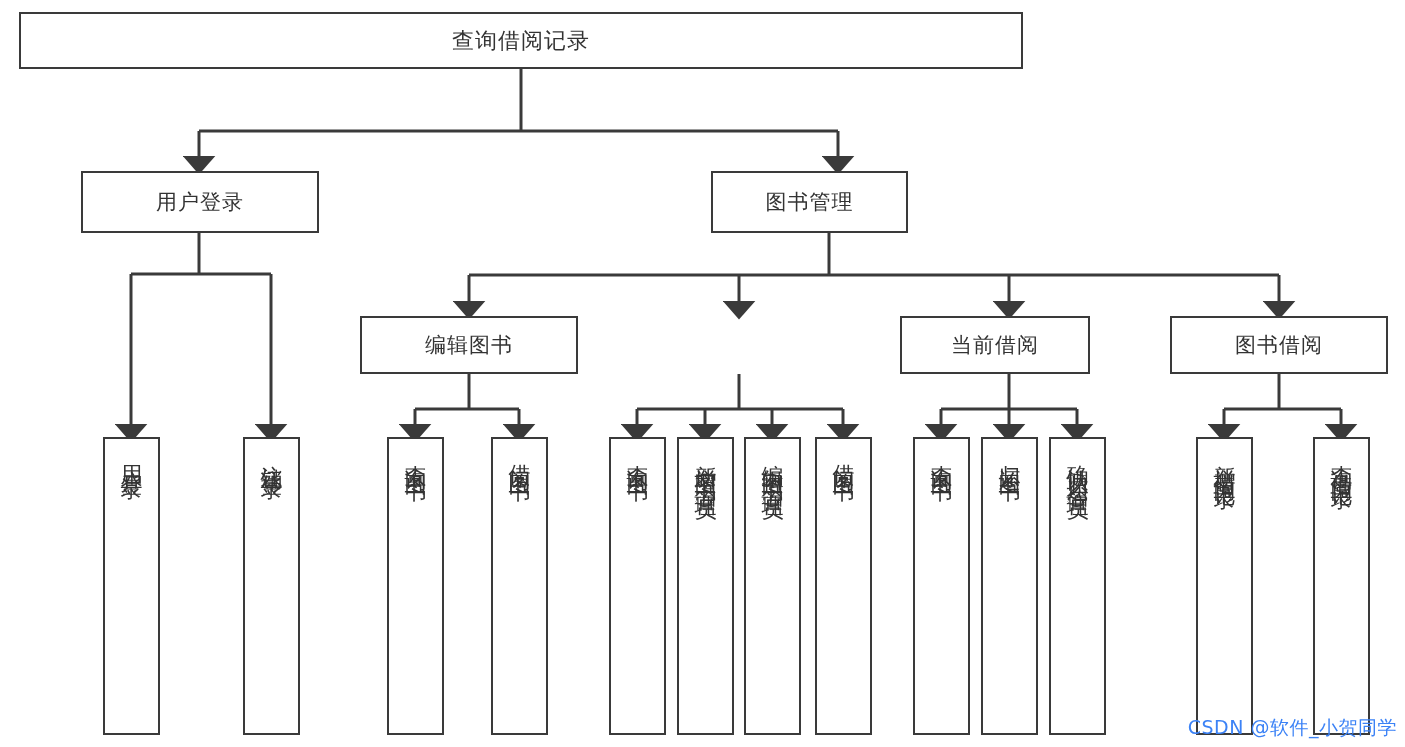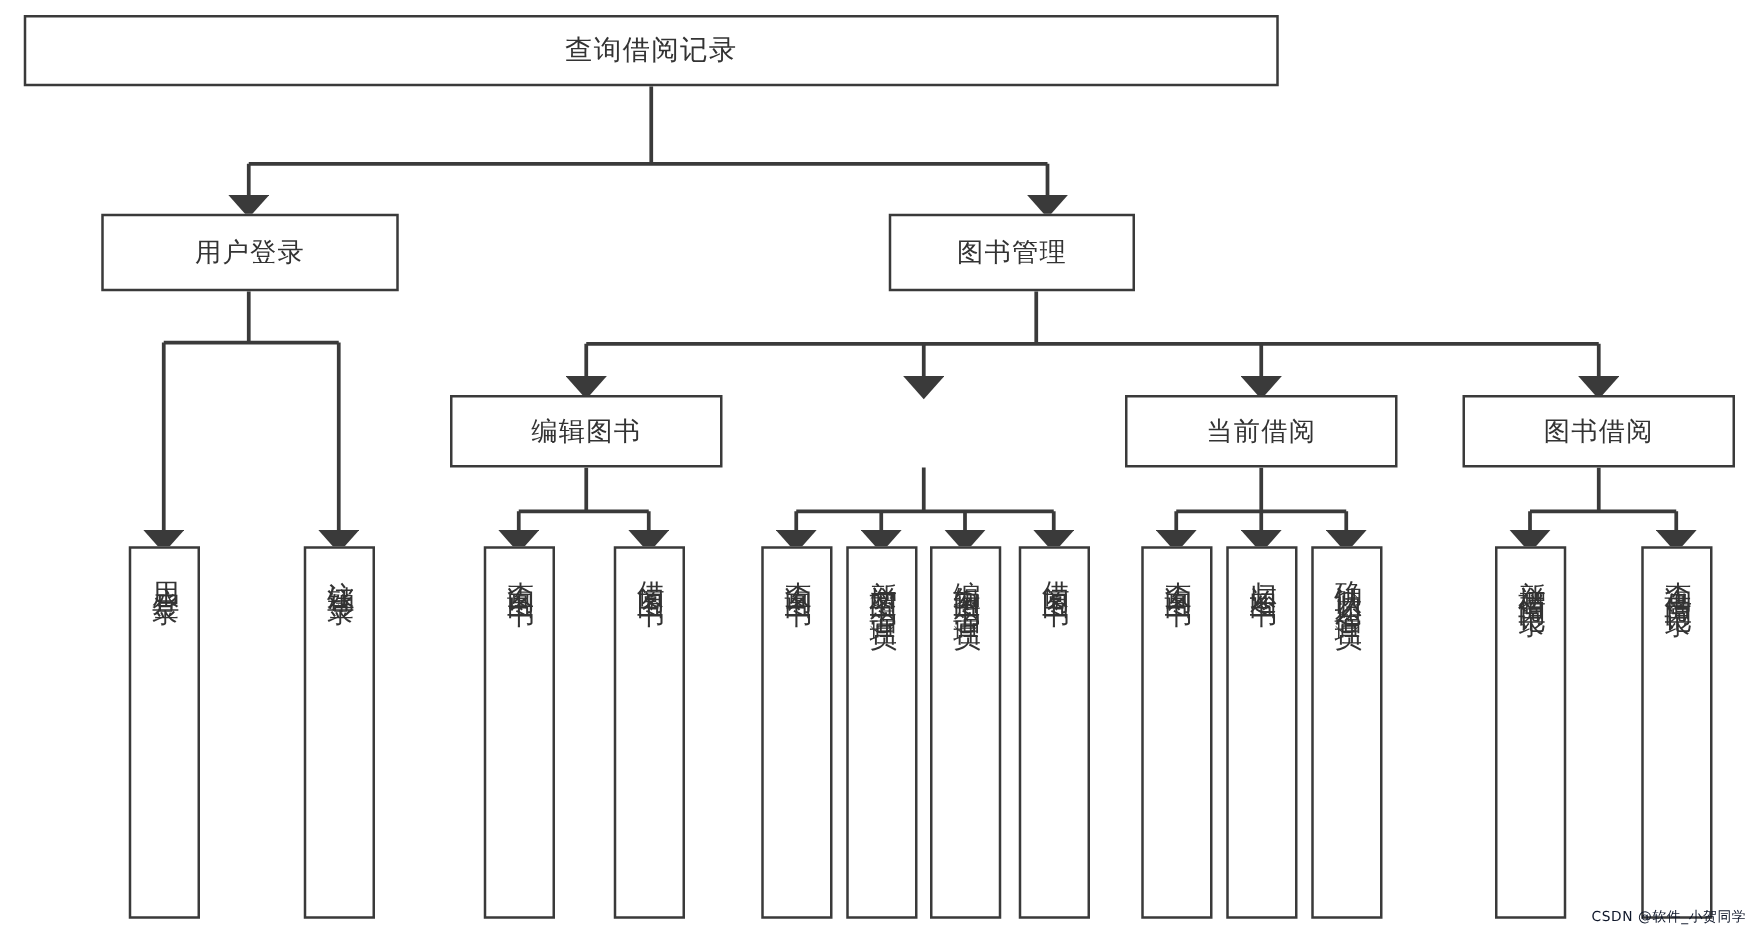--- a/index.html
+++ b/index.html
@@ -13,21 +13,21 @@
 
   
   .node.h .lbl{font-size:21px;letter-spacing:1px;}
   .node.root .lbl{font-size:22px;letter-spacing:1px;}
 
   
   .node.v{align-items:flex-start;justify-content:center;padding-top:8px;}
   .node.v .lbl{writing-mode:vertical-rl;text-orientation:upright;
                font-size:22px;letter-spacing:5px;line-height:1;}
 
-  .watermark{position:absolute;right:8px;bottom:6px;font-size:11px;color:#0f172a;
+  .watermark{position:absolute;right:8px;bottom:6px;font-size:19px;color:#3b82f6;
              letter-spacing:0.5px;z-index:3;white-space:nowrap;}
 </style>
 </head>
 <body>
 
 <div id="stage">
 
   <svg id="wires" viewBox="0 0 1405 747">
     <defs>
       <marker id="arw" markerWidth="10" markerHeight="11" refX="1.4" refY="5.5" orient="auto" markerUnits="strokeWidth">
@@ -85,21 +85,21 @@
   <div class="node h" style="left:81px;top:171px;width:238px;height:62px;">
     <span class="lbl">用户登录</span>
   </div>
   <div class="node h" style="left:711px;top:171px;width:197px;height:62px;">
     <span class="lbl">图书管理</span>
   </div>
 
   <div class="node h" style="left:360px;top:316px;width:218px;height:58px;">
     <span class="lbl">编辑图书</span>
   </div>
-  <div class="node h" style="left:900px;top:316px;width:218px;height:58px;">
+  <div class="node h" style="left:900px;top:316px;width:190px;height:58px;">
     <span class="lbl">当前借阅</span>
   </div>
   <div class="node h" style="left:1170px;top:316px;width:218px;height:58px;">
     <span class="lbl">图书借阅</span>
   </div>
 
   <div class="node v" style="left:103px;top:437px;width:57px;height:298px;">
     <span class="lbl">用户登录</span>
   </div>
   <div class="node v" style="left:243px;top:437px;width:57px;height:298px;">

